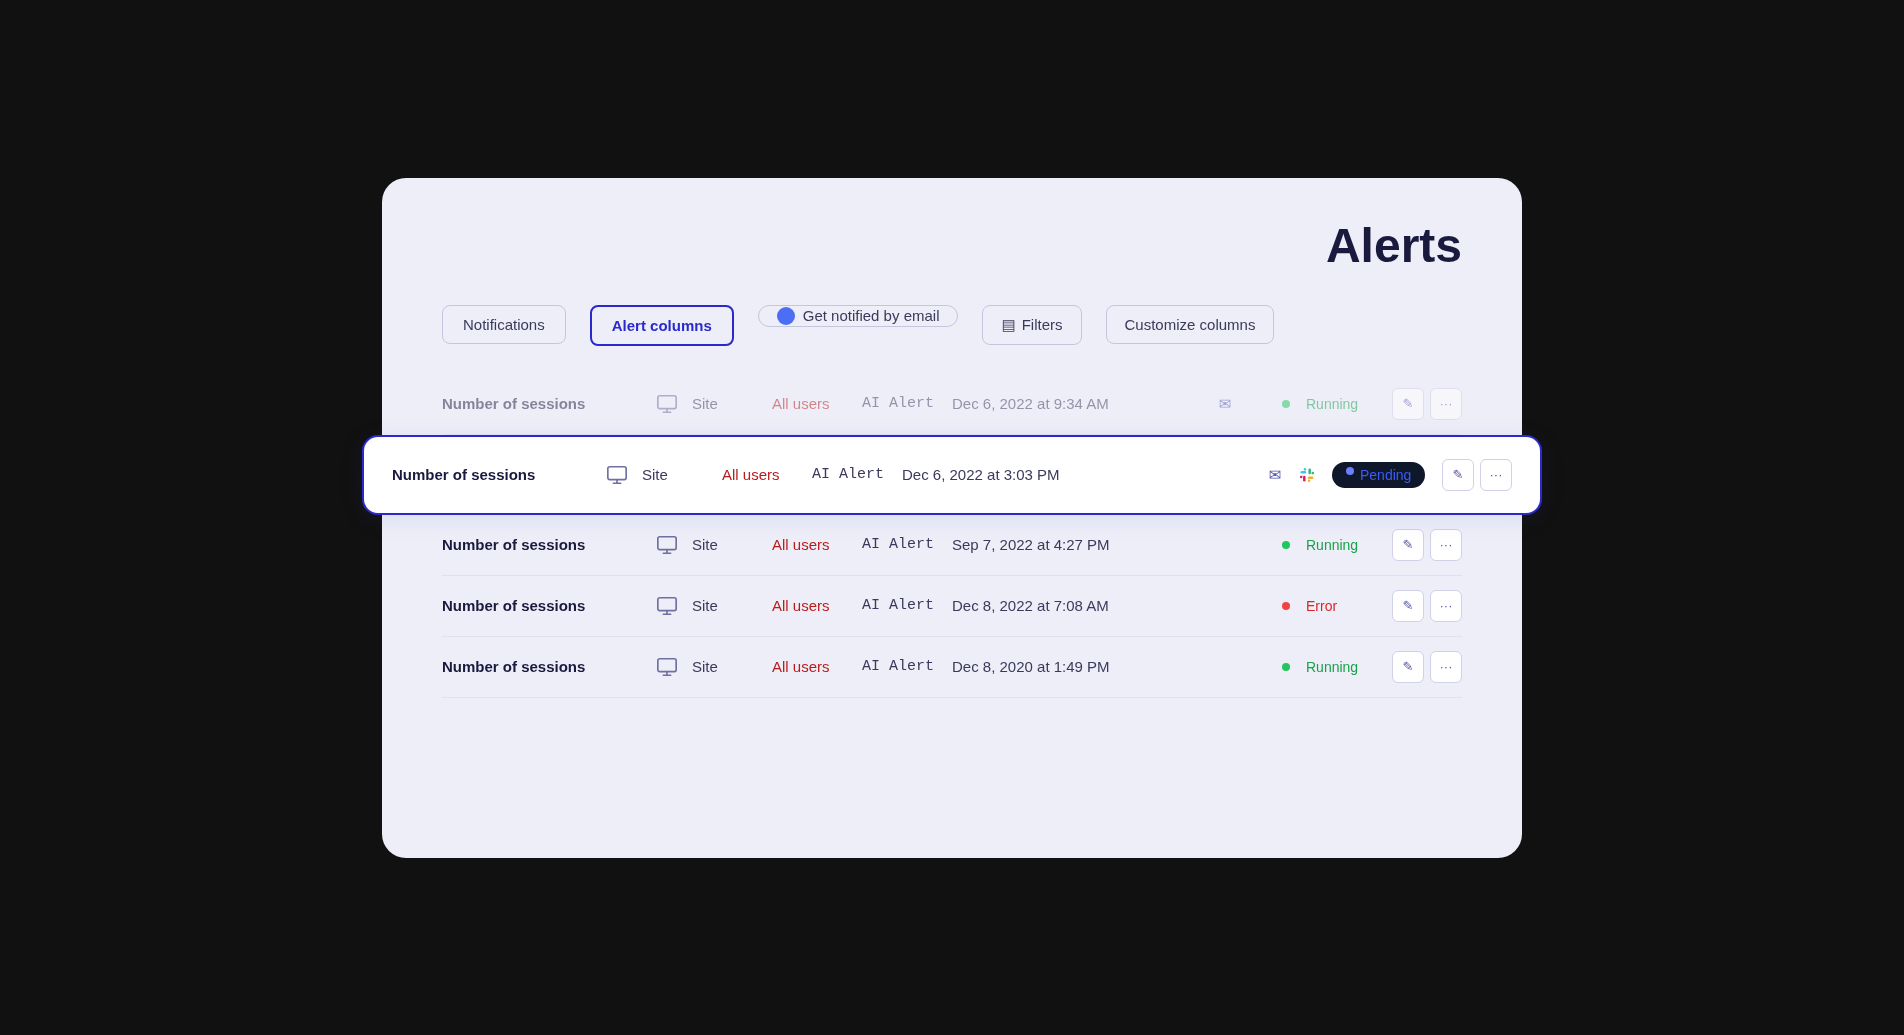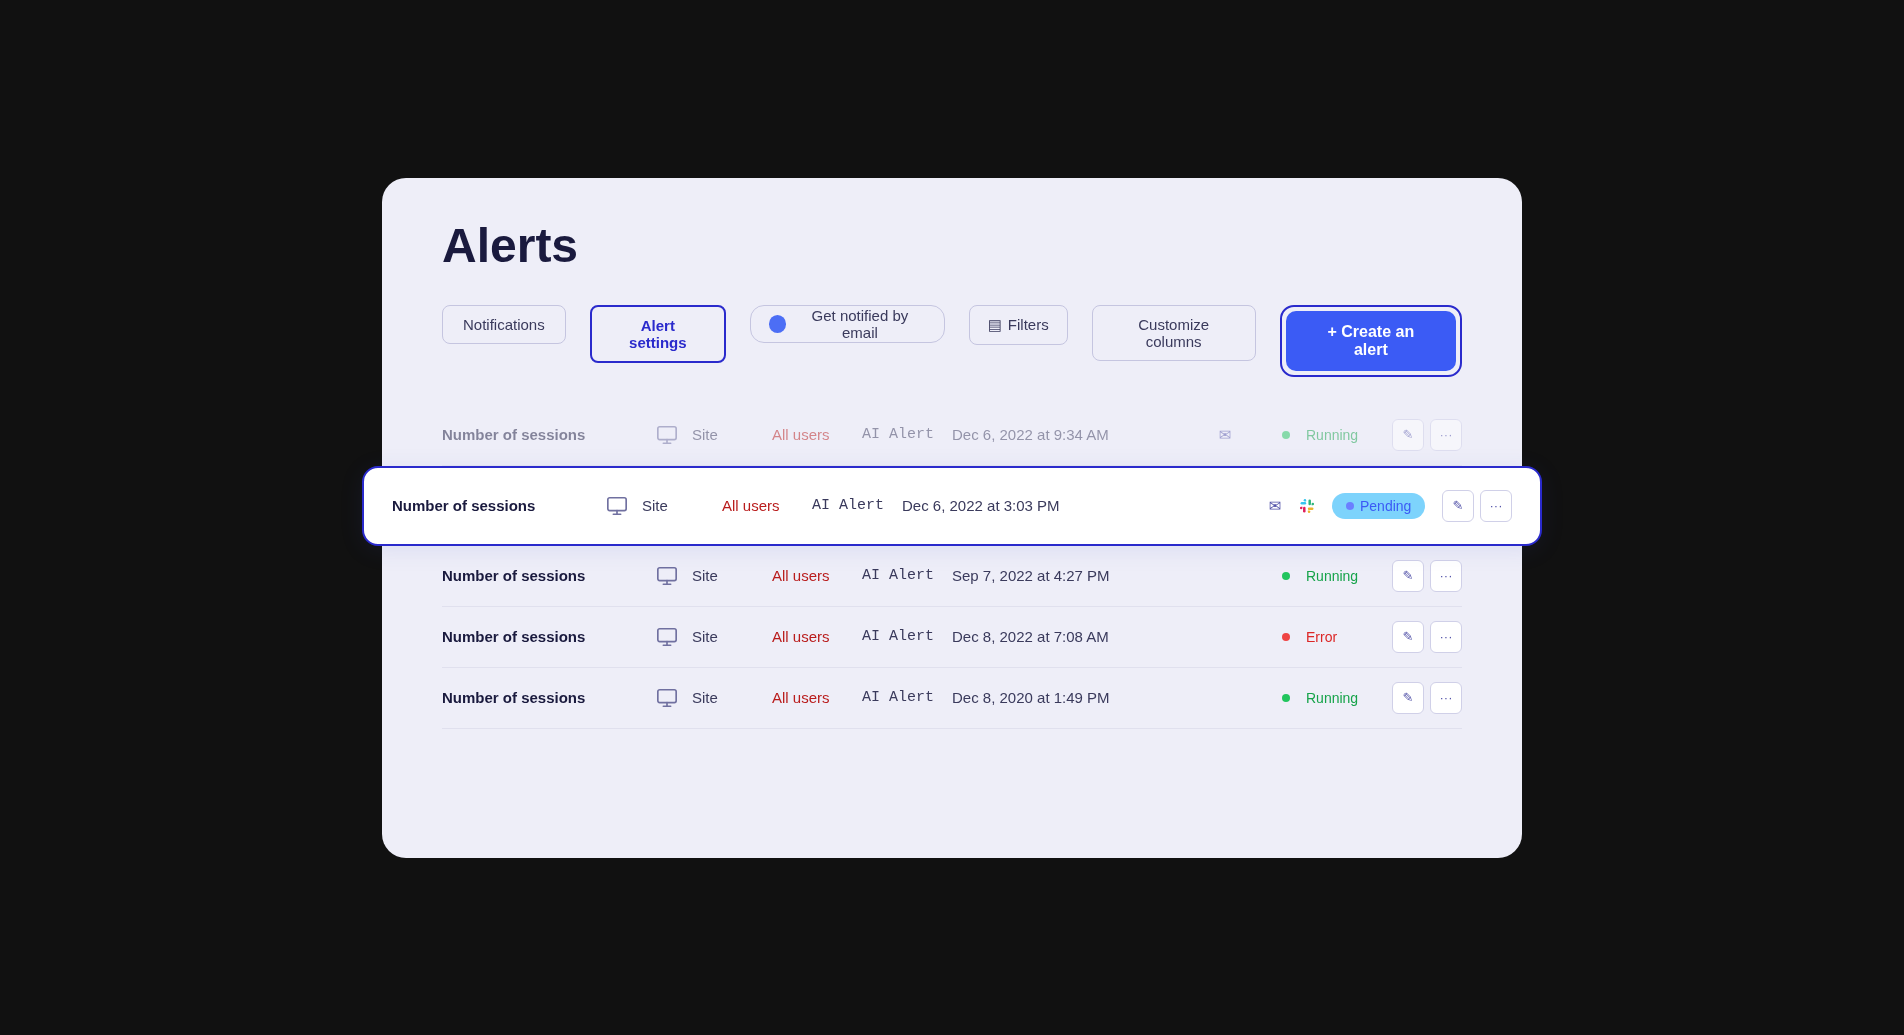--- a/index.html
+++ b/index.html
@@ -13,21 +13,21 @@
     }
     .outer-card {
       background: #eeeef8;
       border-radius: 24px;
       width: 1140px;
       min-height: 680px;
       padding: 40px 60px 50px;
       position: relative;
     }
     .page-title {
-      text-align: left;
+      text-align: right;
       font-size: 48px;
       font-weight: 800;
       color: #1a1a3e;
       margin-bottom: 32px;
     }
     .toolbar {
       display: flex;
       align-items: flex-start;
       gap: 24px;
       margin-bottom: 28px;
@@ -211,58 +211,52 @@
       background: #fff;
       display: flex;
       align-items: center;
       justify-content: center;
       cursor: pointer;
       font-size: 13px;
       color: #5555aa;
     }
     .pending-badge {
       display: flex;
-      align-items: center;
       gap: 6px;
-      background: #7dd3fc;
+      background: #0f172a;
       border-radius: 20px;
       padding: 5px 14px;
     }
     .slack-icon {
       display: inline-flex;
       align-items: center;
       justify-content: center;
     }
     .slack-svg { width: 20px; height: 20px; }
   </style>
 </head>
 <body>
 
 <div class="outer-card">
   <h1 class="page-title">Alerts</h1>
 
   <div class="toolbar">
     <button class="tab-btn">Notifications</button>
-    <button class="tab-btn active">Alert settings</button>
+    <button class="tab-btn active">Alert columns</button>
     <button class="email-toggle">
       <span class="toggle-dot"></span>
       <span>Get notified by email</span>
     </button>
     <button class="filter-btn">
       <span>▤</span>
       <span>Filters</span>
     </button>
     <button class="customize-btn">
       <span>Customize columns</span>
     </button>
-    <div class="create-alert-wrapper">
-      <button class="create-alert-btn">
-        <span>+ Create an alert</span>
-      </button>
-    </div>
   </div>
 
   <div class="alerts-table" id="alerts-table">
       <div class="alert-row dimmed">
     <div class="col-name">Number of sessions</div>
     <div class="col-icon">
           <svg width="22" height="22" viewBox="0 0 24 24" fill="none" stroke="#7070a0" stroke-width="1.8" stroke-linecap="round" stroke-linejoin="round">
     <rect x="2" y="3" width="20" height="14" rx="2"></rect>
             <line x1="8" y1="21" x2="16" y2="21"></line>
             <line x1="12" y1="17" x2="12" y2="21"></line>

